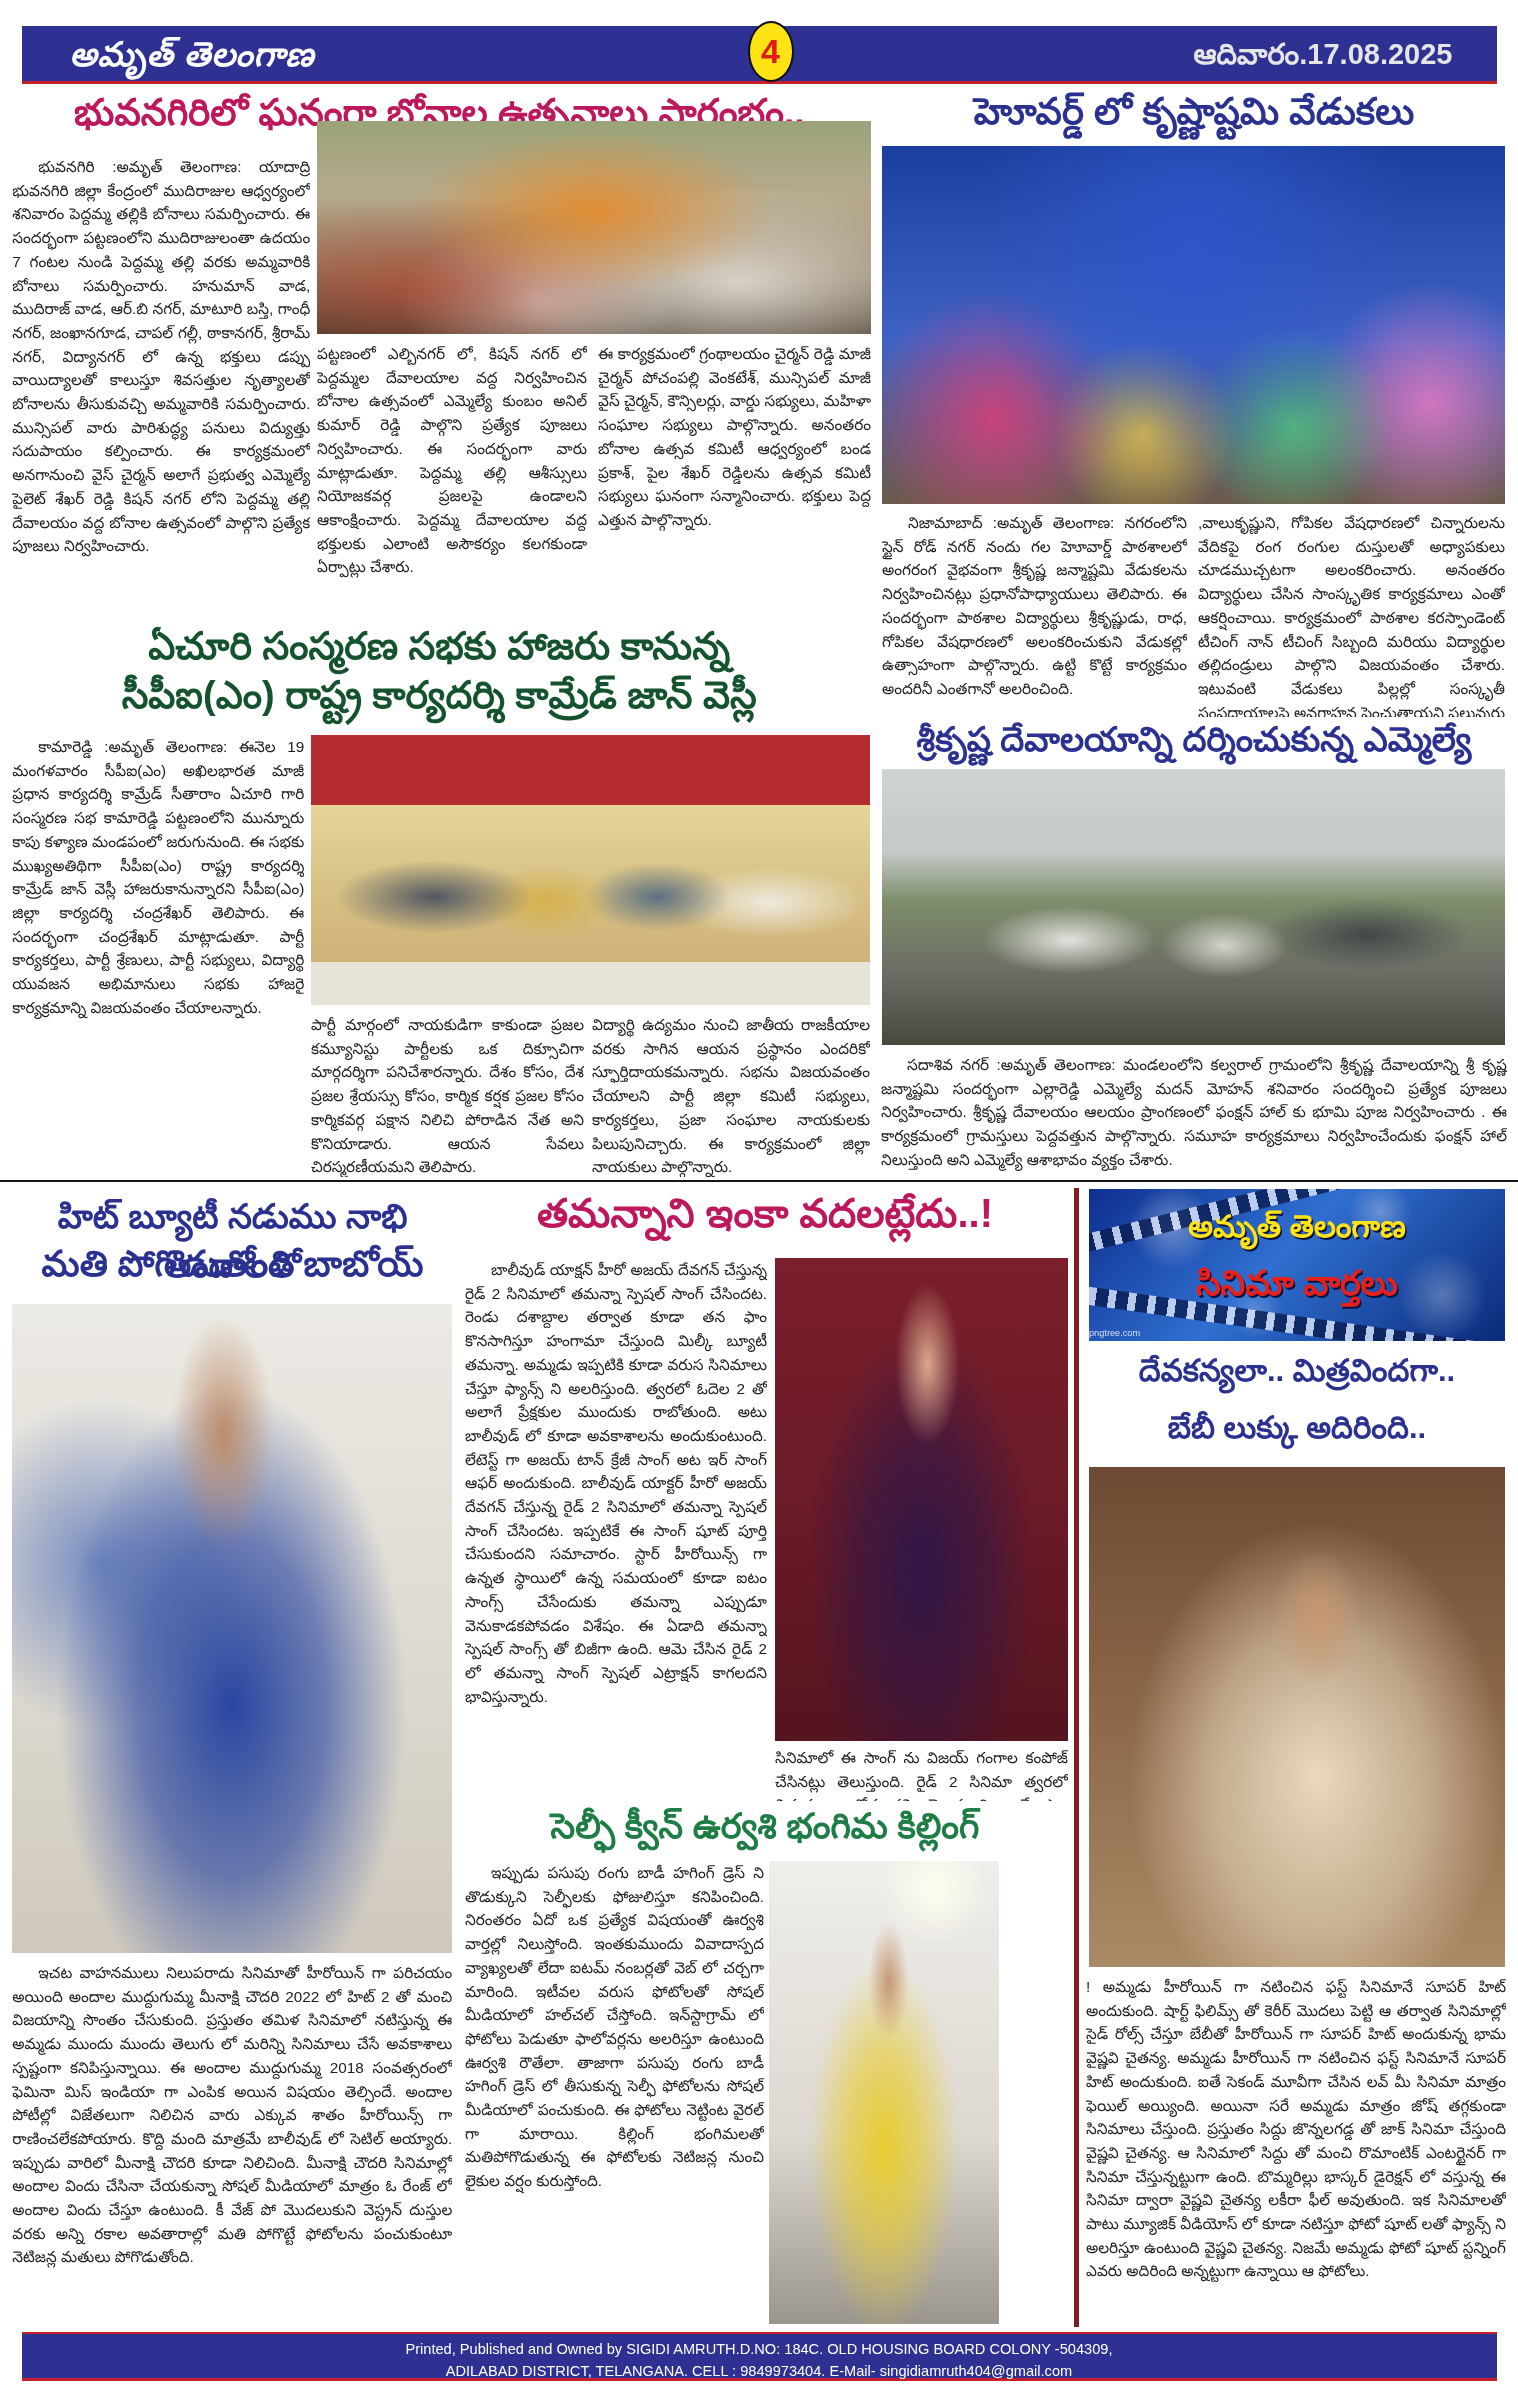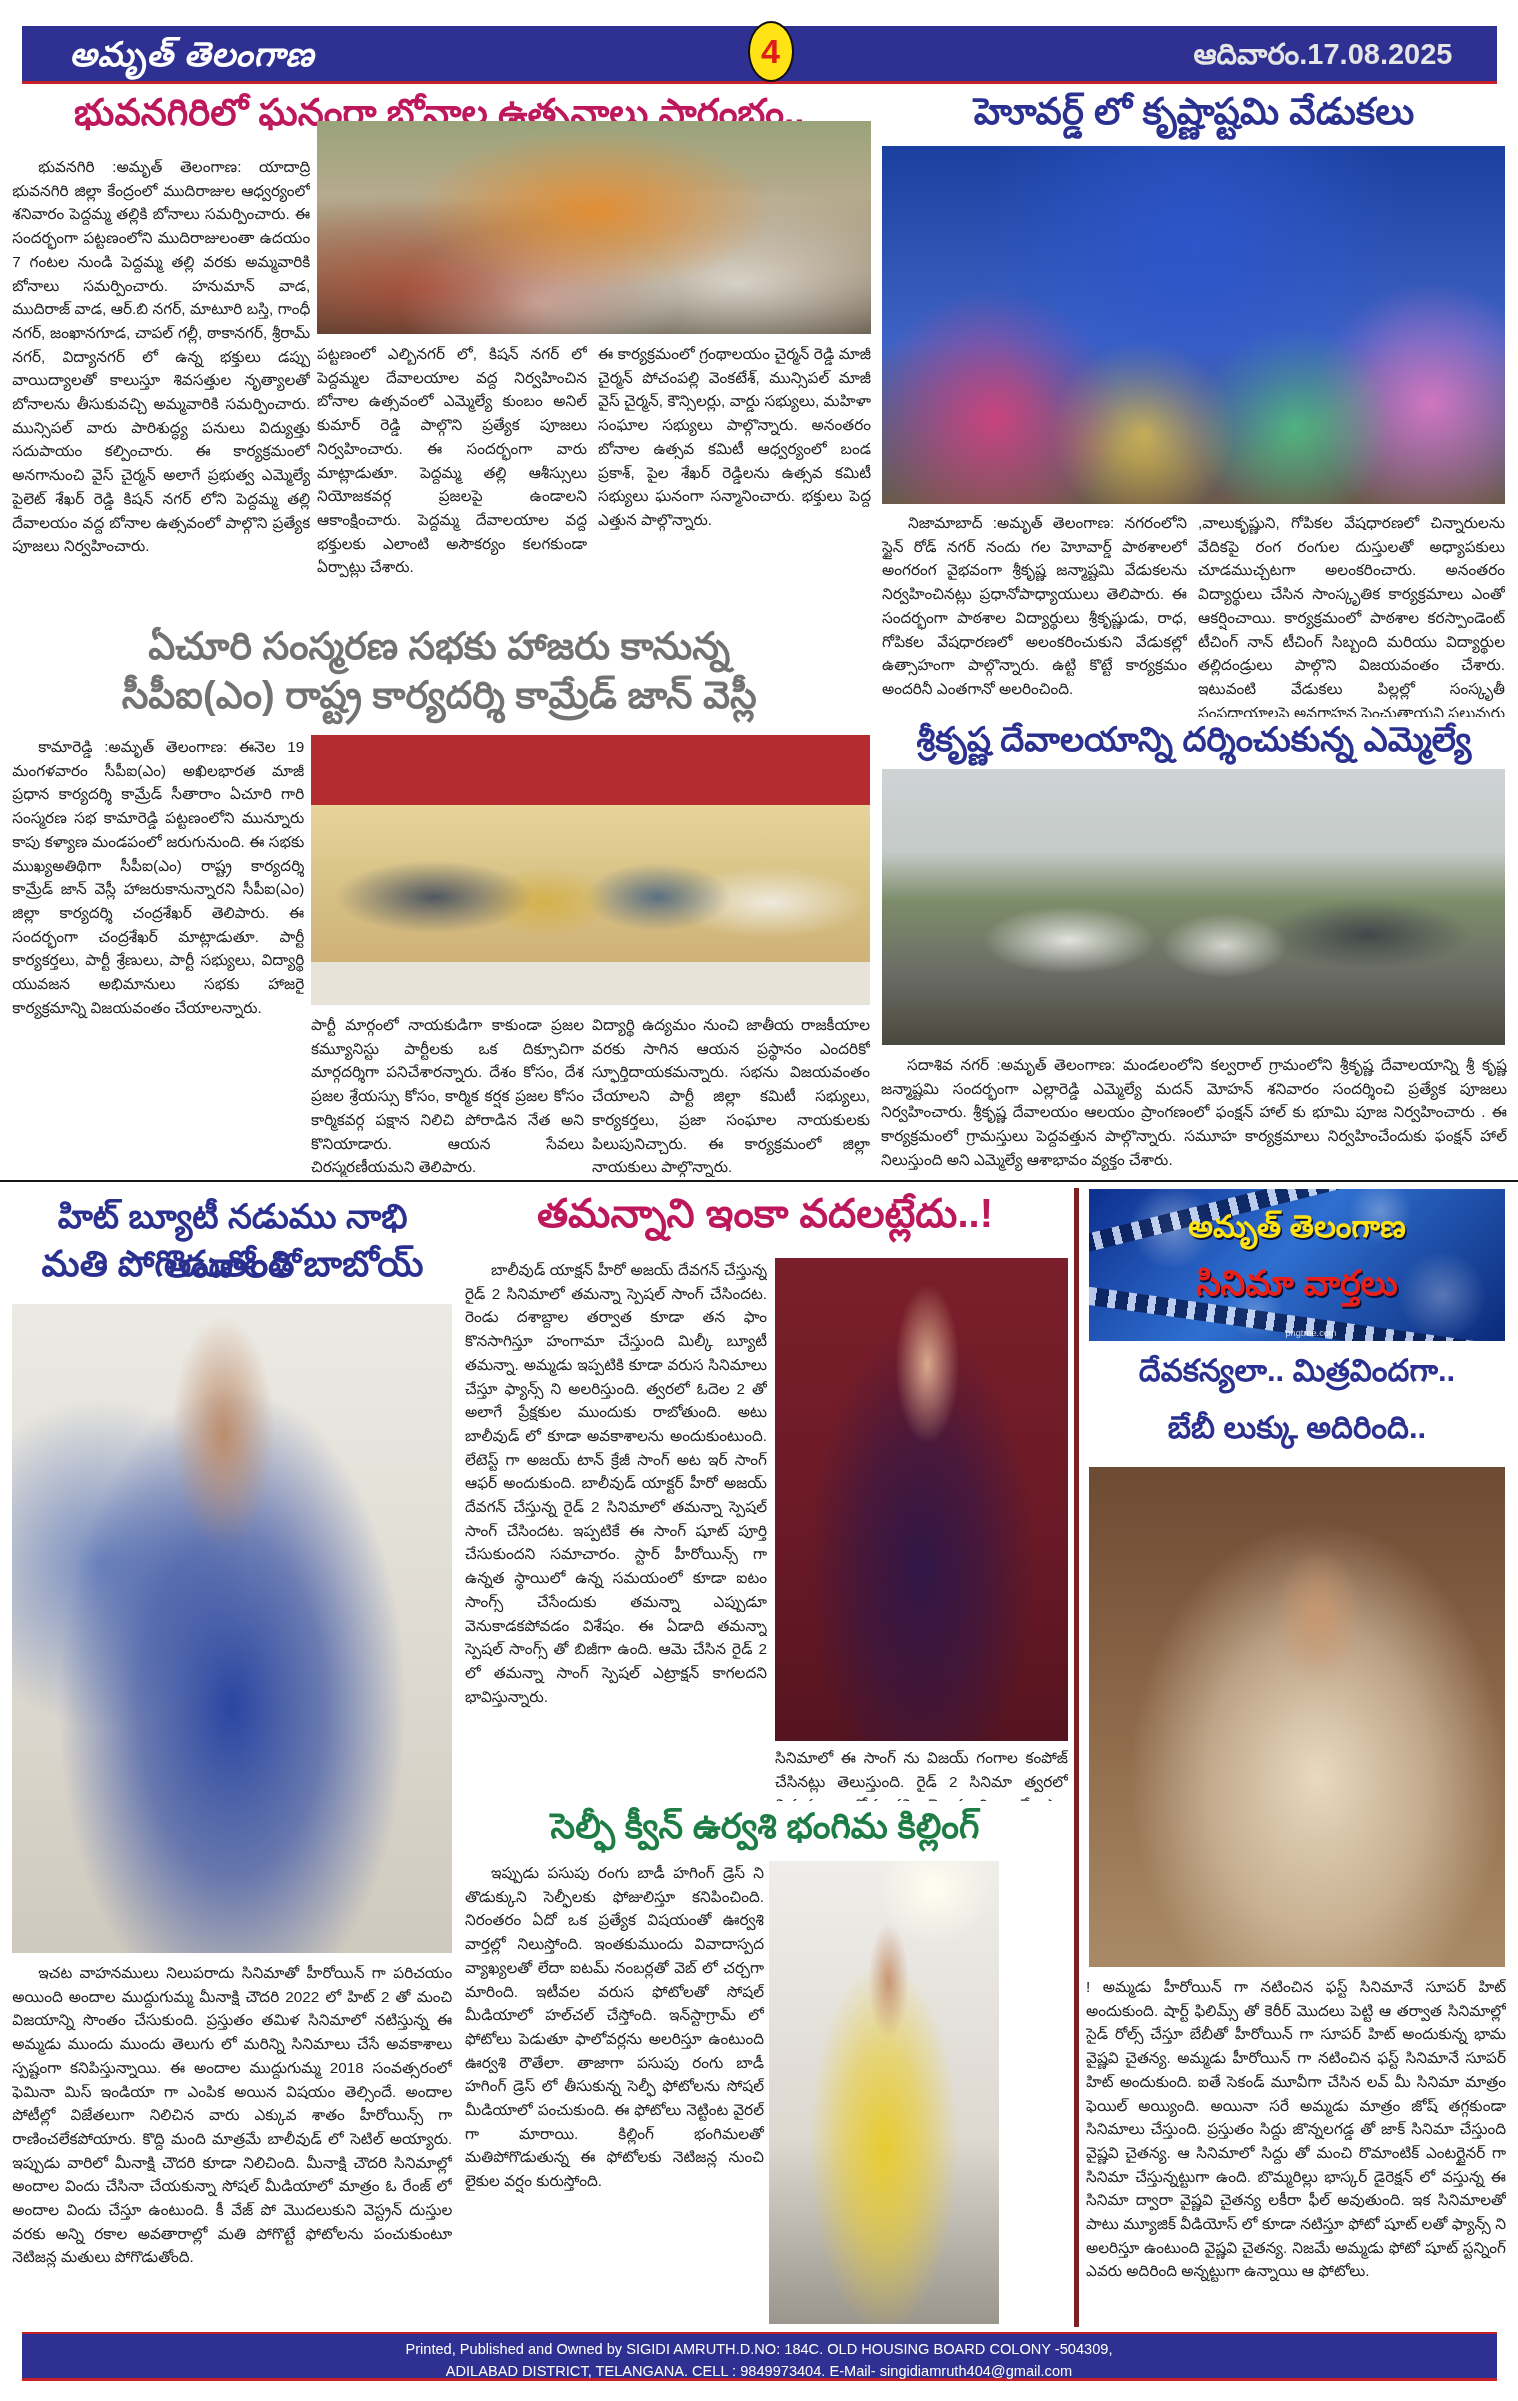--- a/index.html
+++ b/index.html
@@ -19,21 +19,21 @@
   .edition-date { position:absolute; right:44px; top:12.3px; color:#e5e5e5; font-size:29px; font-weight:bold; }
 
   .footbar { position:absolute; left:21.5px; top:2332px; width:1475px; height:49px;
              background:#2e3192; border-top:2.3px solid #c8202a; border-bottom:3.8px solid #c8202a;
              color:#ffffff; text-align:center; padding-top:5.4px; }
   .footbar div { font-size:14.6px; line-height:1.45; }
 
   
   .hl { position:absolute; text-align:center; font-weight:bold; white-space:nowrap; overflow:hidden; }
   .hl-red   { color:#be185d; }
-  .hl-rose  { color:#737373; }
+  .hl-rose  { color:#14532d; }
   .hl-blue  { color:#2b3190; }
   .hl-green { color:#1e7d45; }
 
   
   .col { position:absolute; font-size:15.3px; line-height:1.55; text-align:justify;
          color:#1c1c1c; overflow:hidden; }
   .indent { text-indent:26px; }
   .col-small { font-size:11.5px; line-height:1.5; }
 
   
@@ -101,22 +101,22 @@
       overflow:hidden; }
   .strip { position:absolute; height:18.4px;
       background:repeating-linear-gradient(90deg,#0a1d52 0 12.3px,#dfe8fb 12.3px 20px);
       opacity:.8; }
   .strip1 { width:322px; left:-31px; top:12.3px; transform:rotate(-14deg); }
   .strip2 { width:430px; left:-15.3px; bottom:7.7px; transform:rotate(8deg); }
   .cinema-t1 { position:absolute; width:100%; top:20px; text-align:center; color:#ffe315;
                font-size:31px; font-weight:bold; text-shadow:1.5px 1.5px 0 #08123d; }
   .cinema-t2 { position:absolute; width:100%; top:74px; text-align:center; color:#e8201c;
                font-size:35px; font-weight:bold; text-shadow:1.5px 1.5px 0 #08123d; }
-  .cinema-wm { position:absolute; width:100%; bottom:3.1px; text-align:center; color:rgba(255,255,255,.8);
-               font-size:9.2px;padding-left:28px; }
+  .cinema-wm { position:absolute; width:100%; bottom:3.1px; text-align:left; color:rgba(255,255,255,.8);
+               font-size:9.2px; }
 
   .rule-h { position:absolute; background:#161616; }
   .rule-v { position:absolute; background:#7e2022; }
 </style>
 </head>
 <body>
 
 <div class="page">
 
   <div class="topbar">

